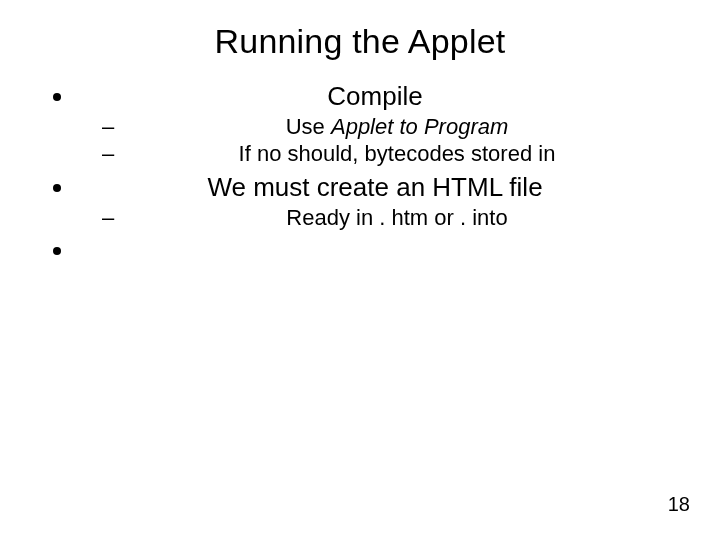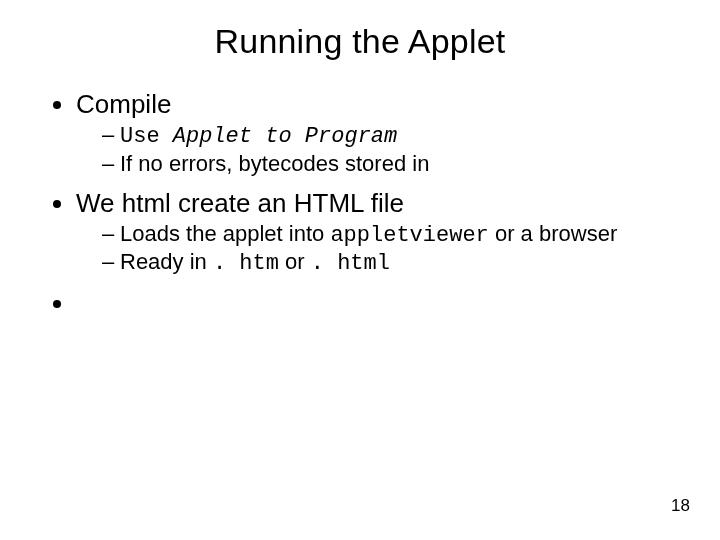--- a/index.html
+++ b/index.html
@@ -27,81 +27,79 @@
   .body {
     padding: 18px 46px 0 46px;
   }
   ul.level1 {
     list-style: disc;
     margin: 0;
     padding-left: 30px;
     font-size: 26px;
   }
   ul.level1 > li {
-    margin-top: 10px;
+    margin-top: 2px;
     margin-bottom: 4px;
+    text-align: center;
   }
   ul.level2 {
     list-style: none;
     margin: 2px 0 0 0;
     padding-left: 26px;
     font-size: 22px;
   }
   ul.level2 > li {
     position: relative;
     padding-left: 18px;
     margin-top: 0px;
     line-height: 1.22;
   }
   ul.level2 > li::before {
     content: "–";
     position: absolute;
     left: 0;
     top: 0;
   }
   .mono {
-    font-family: Liberation Mono, monospace;
+    font-family: Liberation Sans, sans-serif;
   }
   .italic { font-style: italic; }
   .pagenum {
     position: absolute;
     right: 30px;
     bottom: 24px;
-    font-size: 17px;
+    font-size: 20px;
   }
 </style>
 </head>
 <body>
 
 <div class="slide">
   <div class="title">Running the Applet</div>
 
   <div class="body">
     <ul class="level1">
 
       <li>
         <span>Compile</span>
         <ul class="level2">
           <li>
             <span class="mono">Use </span><span class="mono italic">Applet to Program</span>
           </li>
           <li>
-            <span>If no errors, bytecodes stored in </span><br>
+            <span>If no should, bytecodes stored in </span><br>
           </li>
         </ul>
       </li>
 
       <li>
-        <span>We html create an HTML file</span>
+        <span>We must create an HTML file</span>
         <ul class="level2">
           <li>
-            <span>Loads the applet into </span><span class="mono">appletviewer</span><span> or a browser</span>
-          </li>
-          <li>
-            <span>Ready in </span><span class="mono">. htm</span><span> or </span><span class="mono">. html</span>
+            <span>Ready in </span><span class="mono">. htm</span><span> or </span><span class="mono">. into</span>
           </li>
         </ul>
       </li>
 
       <li>
       </li>
 
     </ul>
   </div>
 

